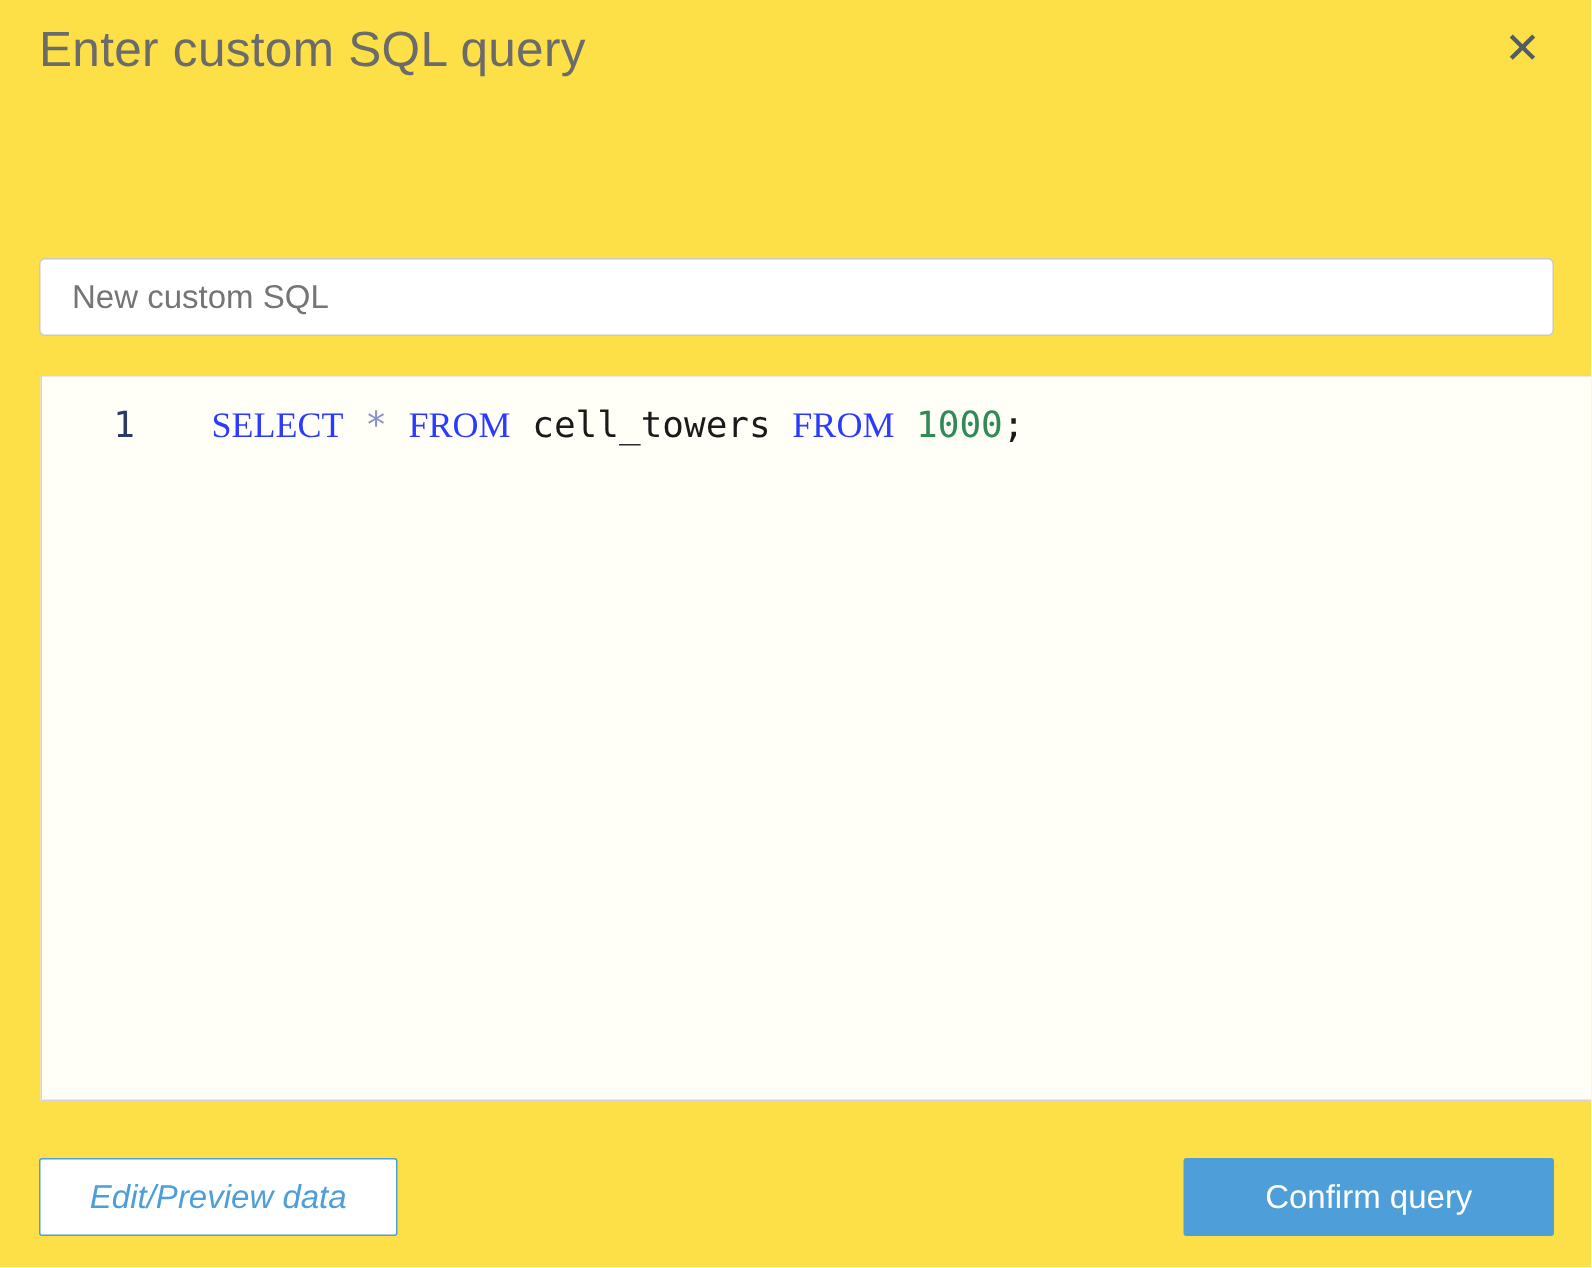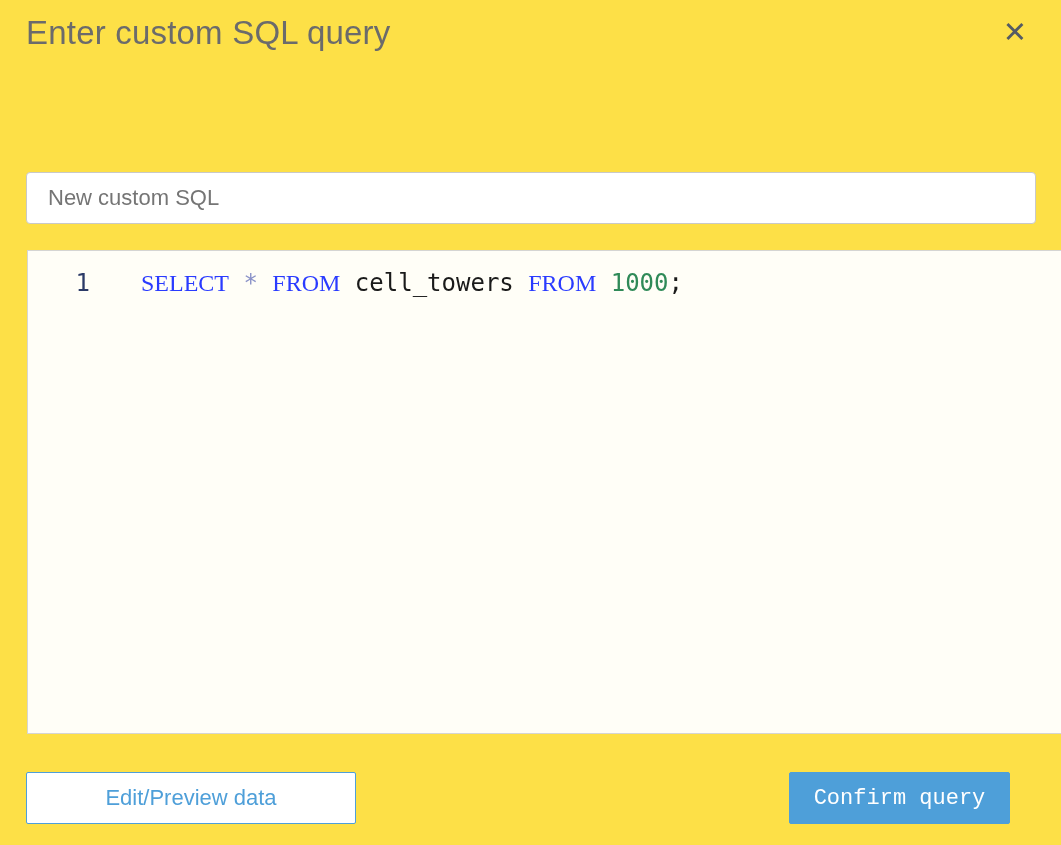--- a/index.html
+++ b/index.html
@@ -59,26 +59,26 @@
   .tok-operator{color:var(--op);}
   .tok-number{color:var(--num);}
   .tok-plain{color:var(--plain);text-align:right;}
 
   .footer-btn{
     position:absolute;top:772px;height:52px;
     font-family:"Liberation Sans", sans-serif;font-size:22px;
     border-radius:2px;cursor:pointer;
   }
   .btn-outline{
-    left:26px;width:330px;
-    background:#fff;border:1px solid var(--accent);color:var(--accent);
+    left:26px;width:239px;
+    background:#fff;border:1px solid var(--accent);color:var(--accent);font-style:italic;
   }
   .btn-primary{
-    left:789px;width:221px;
-    background:var(--accent);border:1px solid var(--accent);color:#ffffff;font-family:Liberation Mono, monospace;
+    left:789px;width:247px;
+    background:var(--accent);border:1px solid var(--accent);color:#ffffff;
   }
 </style>
 </head>
 <body>
 
 <div class="modal">
 
   <h1 class="modal-title">Enter custom SQL query</h1>
 
   <button class="close-btn">✕</button>

